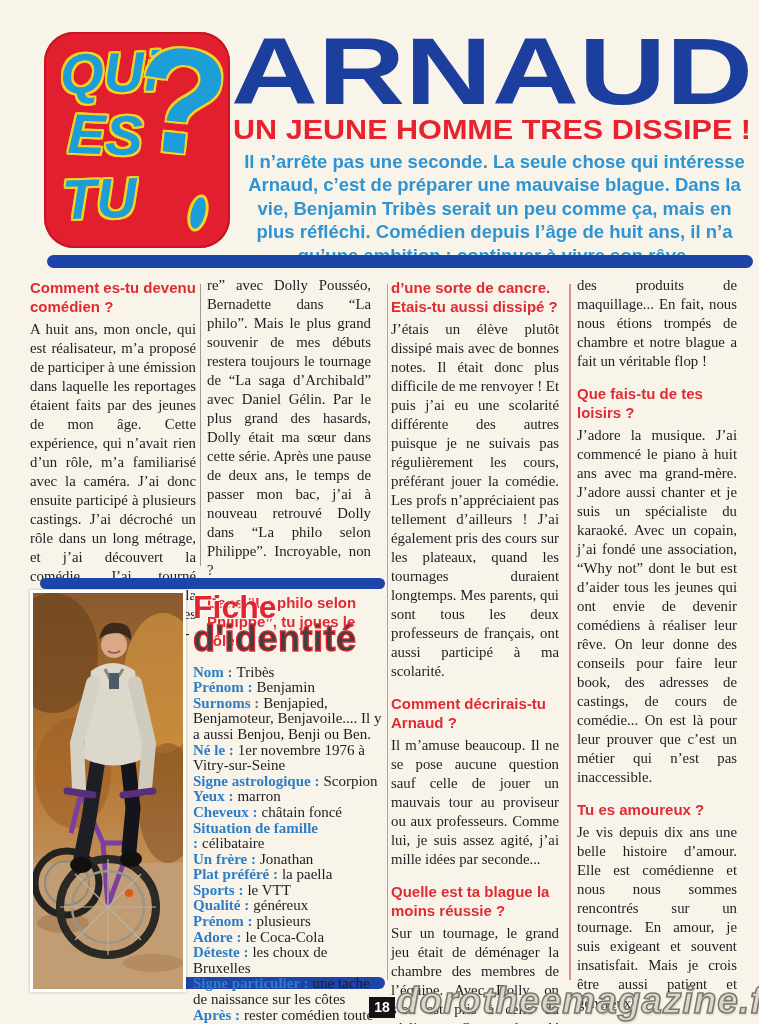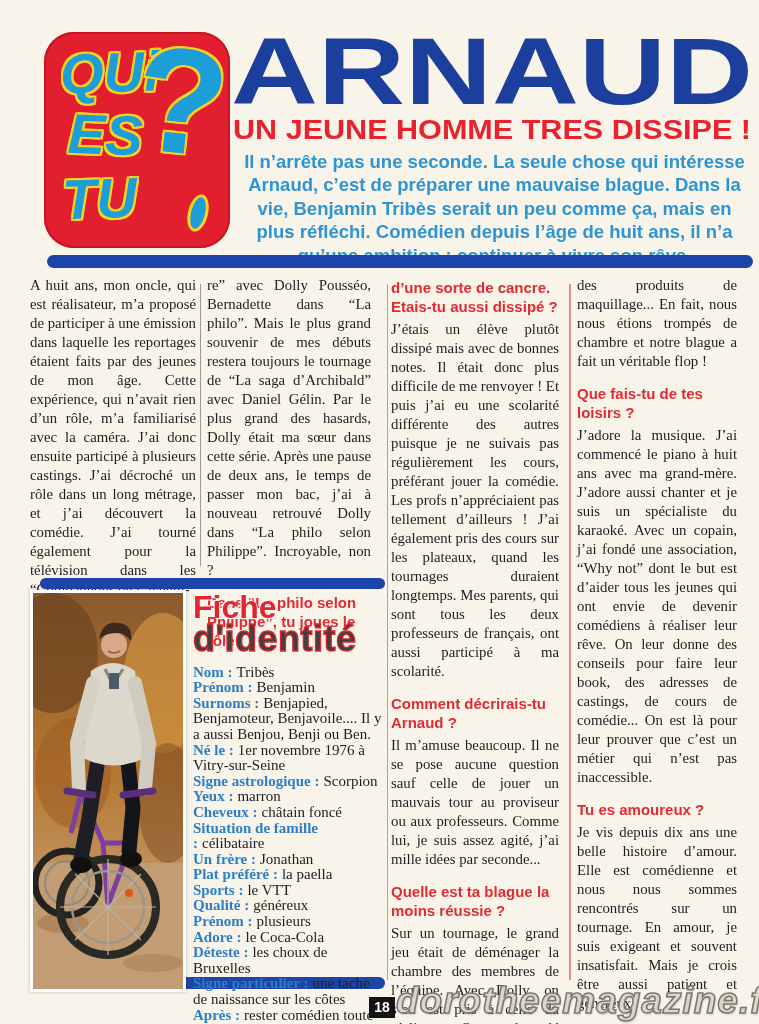--- a/index.html
+++ b/index.html
@@ -114,20 +114,21 @@
     <text x="2" y="82" font-family="Liberation Sans, sans-serif" font-weight="800" font-size="94" fill="#1c3f9e" textLength="522" lengthAdjust="spacingAndGlyphs">ARNAUD</text>
   </svg>
   <svg class="subtitle-svg" width="524" height="32">
     <text x="2" y="25" font-family="Liberation Sans, sans-serif" font-weight="800" font-size="27" fill="#e8232f" textLength="518" lengthAdjust="spacingAndGlyphs">UN JEUNE HOMME TRES DISSIPE !</text>
   </svg>
   <div class="intro">Il n’arrête pas une seconde. La seule chose qui intéresse Arnaud, c’est de préparer une mauvaise blague. Dans la vie, Benjamin Tribès serait un peu comme ça, mais en plus réfléchi. Comédien depuis l’âge de huit ans, il n’a qu’une ambition : continuer à vivre son rêve.</div>
 
   <div class="bar bar1"></div>
 
   <div class="col c1">
+    <h3>Comment es-tu devenu comédien ?</h3>
     <p>A huit ans, mon oncle, qui est réalisateur, m’a proposé de participer à une émission dans laquelle les reportages étaient faits par des jeunes de mon âge. Cette expérience, qui n’avait rien d’un rôle, m’a familiarisé avec la caméra. J’ai donc ensuite participé à plusieurs castings. J’ai décroché un rôle dans un long métrage, et j’ai découvert la comédie. J’ai tourné également pour la télévision dans les “Compagnons de l’aventu-</p>
   </div>
 
   <div class="col c2">
     <p>re” avec Dolly Pousséo, Bernadette dans “La philo”. Mais le plus grand souvenir de mes débuts restera toujours le tournage de “La saga d’Archibald” avec Daniel Gélin. Par le plus grand des hasards, Dolly était ma sœur dans cette série. Après une pause de deux ans, le temps de passer mon bac, j’ai à nouveau retrouvé Dolly dans “La philo selon Philippe”. Incroyable, non ?</p>
     <h3>Dans “La philo selon Philippe”, tu joues le rôle</h3>
   </div>
 
   <div class="col c3">
     <h3>d’une sorte de cancre. Etais-tu aussi dissipé ?</h3>

